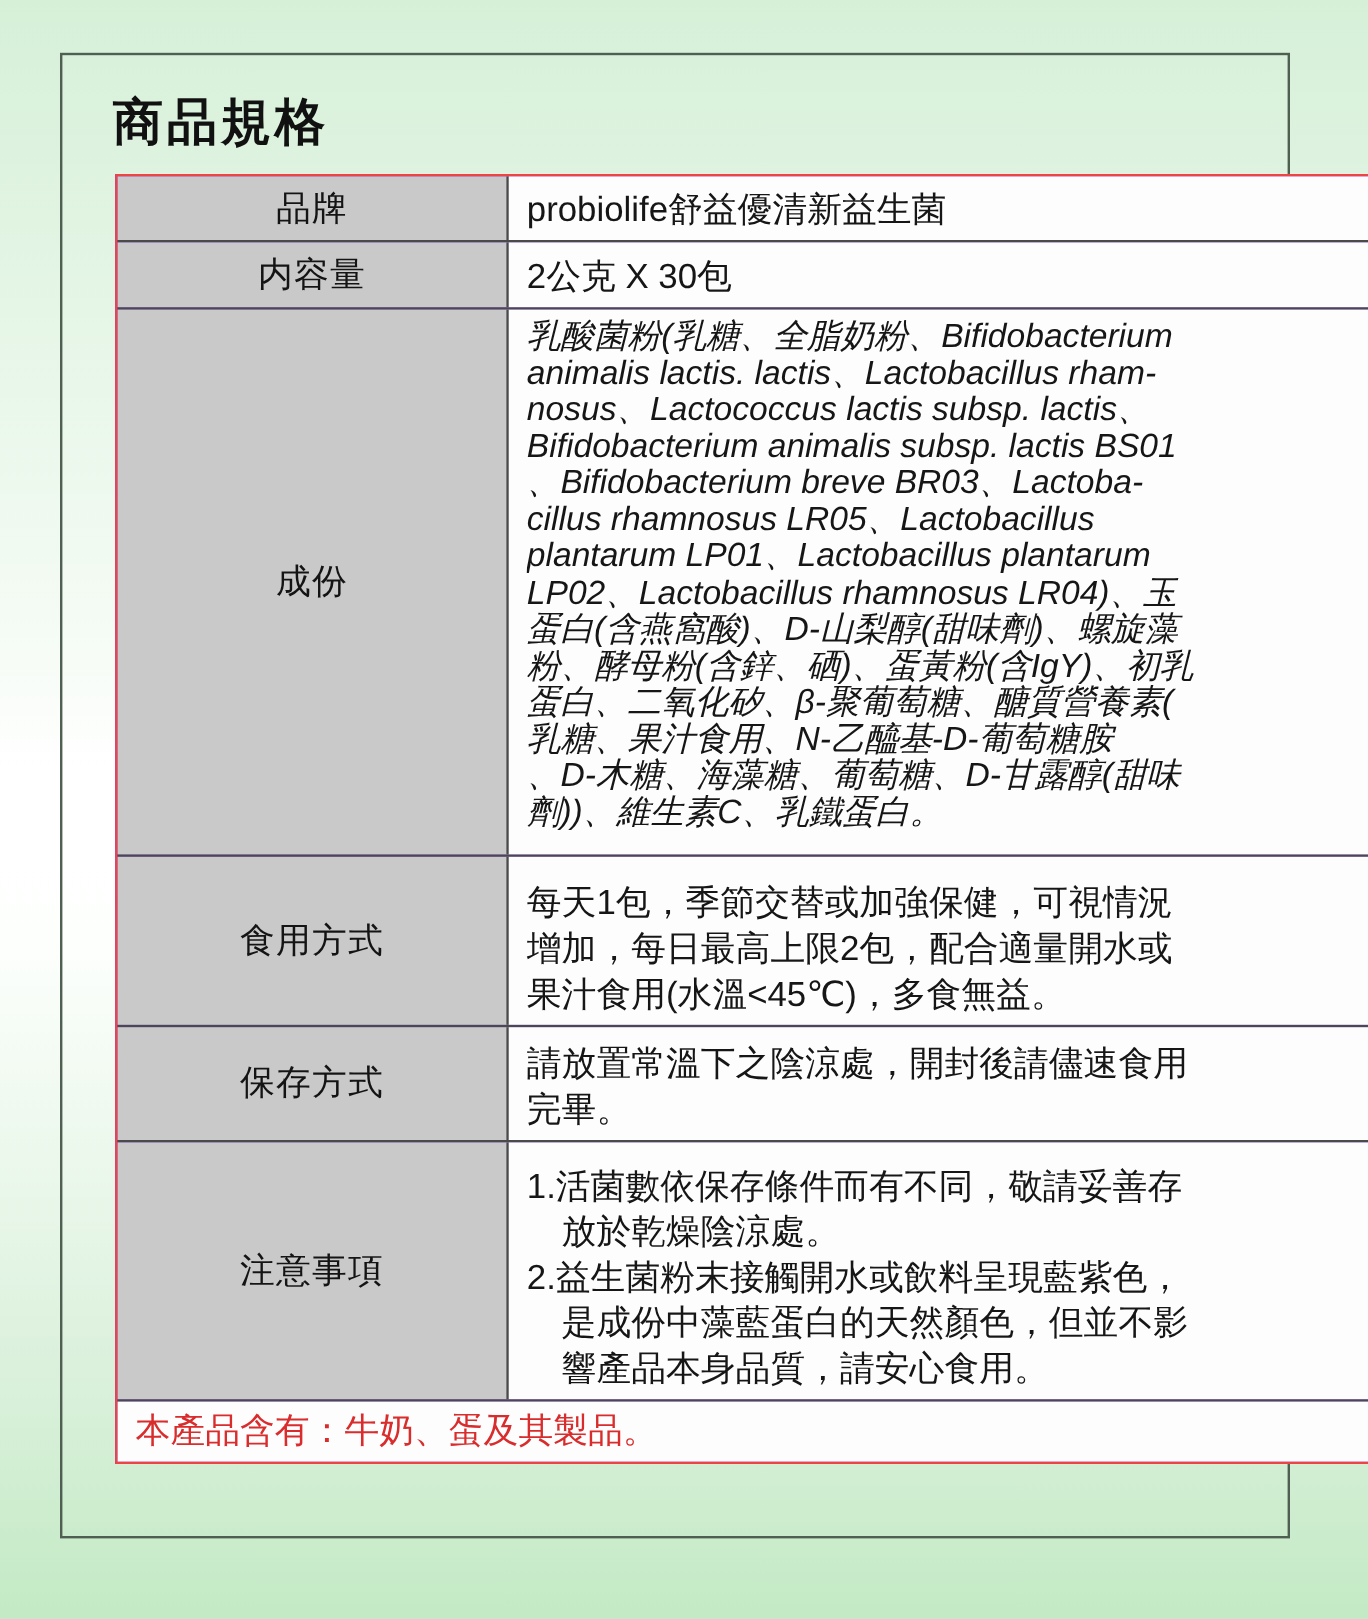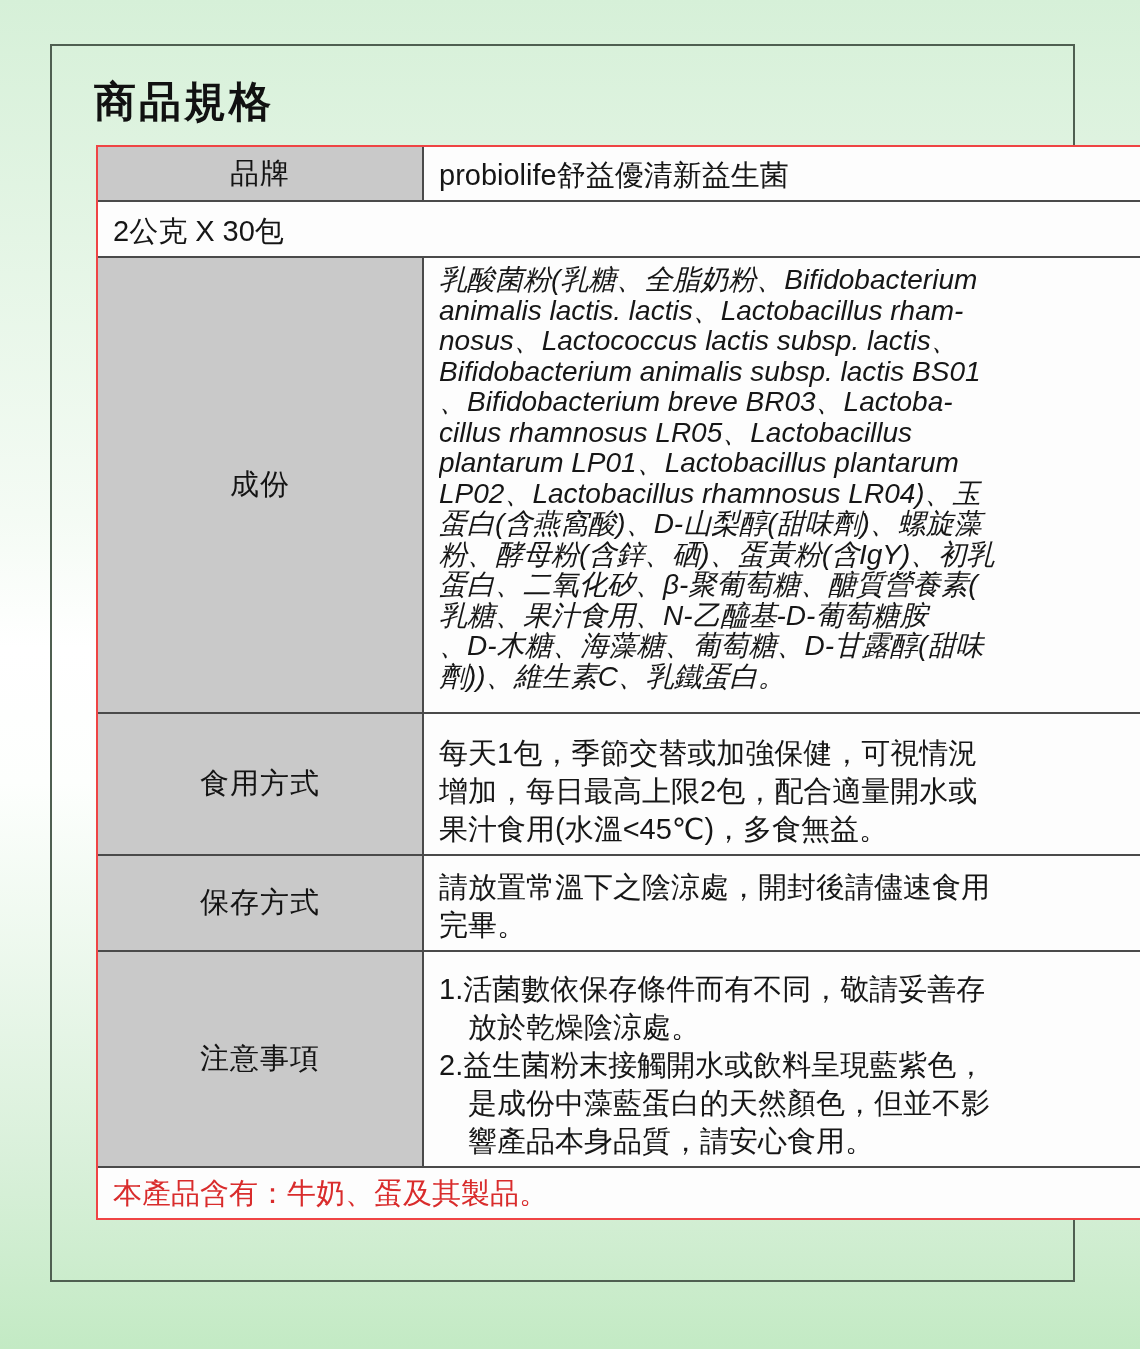--- a/index.html
+++ b/index.html
@@ -60,20 +60,21 @@
 
   <div class="spec-table">
   <div class="row row-brand">
     <div class="label">品牌</div>
     <div class="value">
           <div class="line">probiolife舒益優清新益生菌</div>
         </div>
   </div>
 
   <div class="row row-content">
+    <div class="label">内容量</div>
     <div class="value">
           <div class="line">2公克 X 30包</div>
         </div>
   </div>
 
   <div class="row row-ingredients">
     <div class="label">成份</div>
     <div class="value">
           <div class="line">乳酸菌粉(乳糖、全脂奶粉、Bifidobacterium</div>
           <div class="line">animalis lactis. lactis、Lactobacillus rham-</div>

